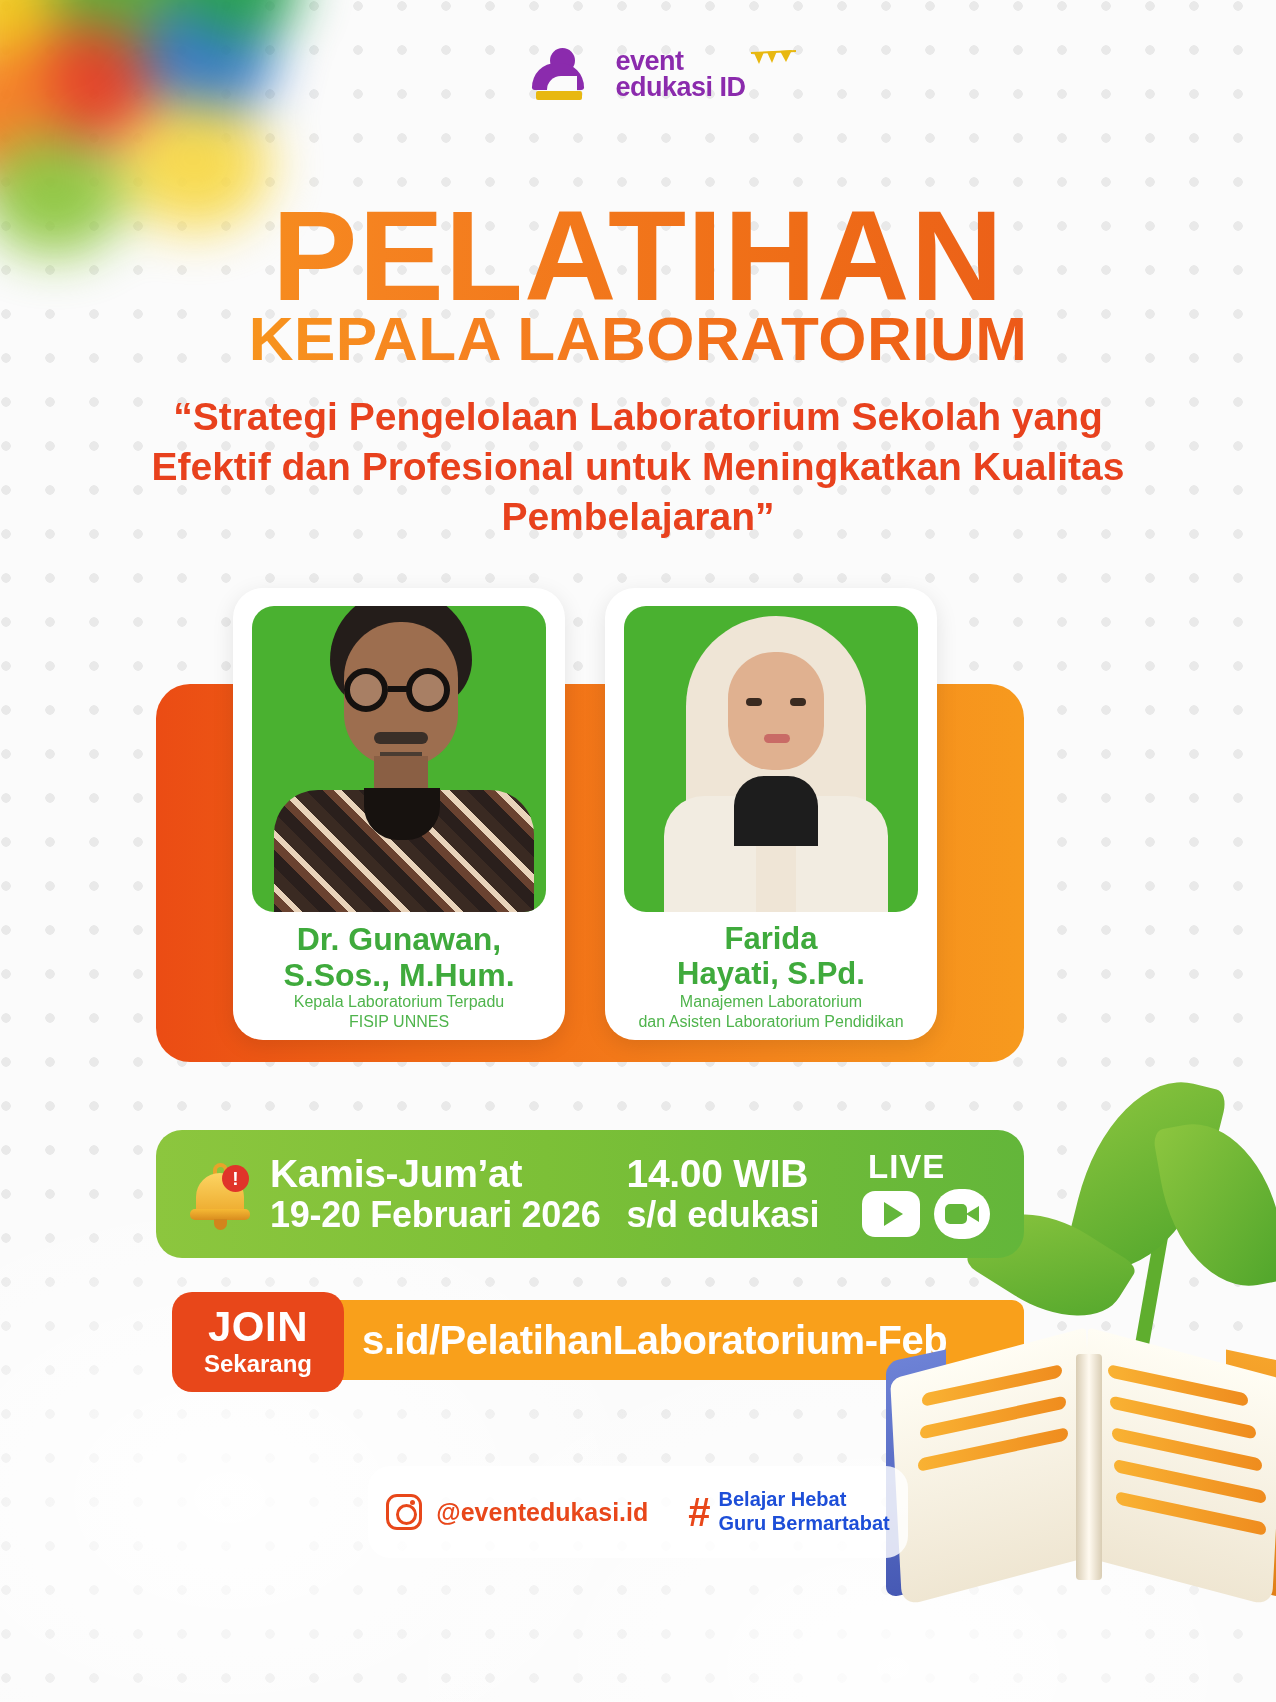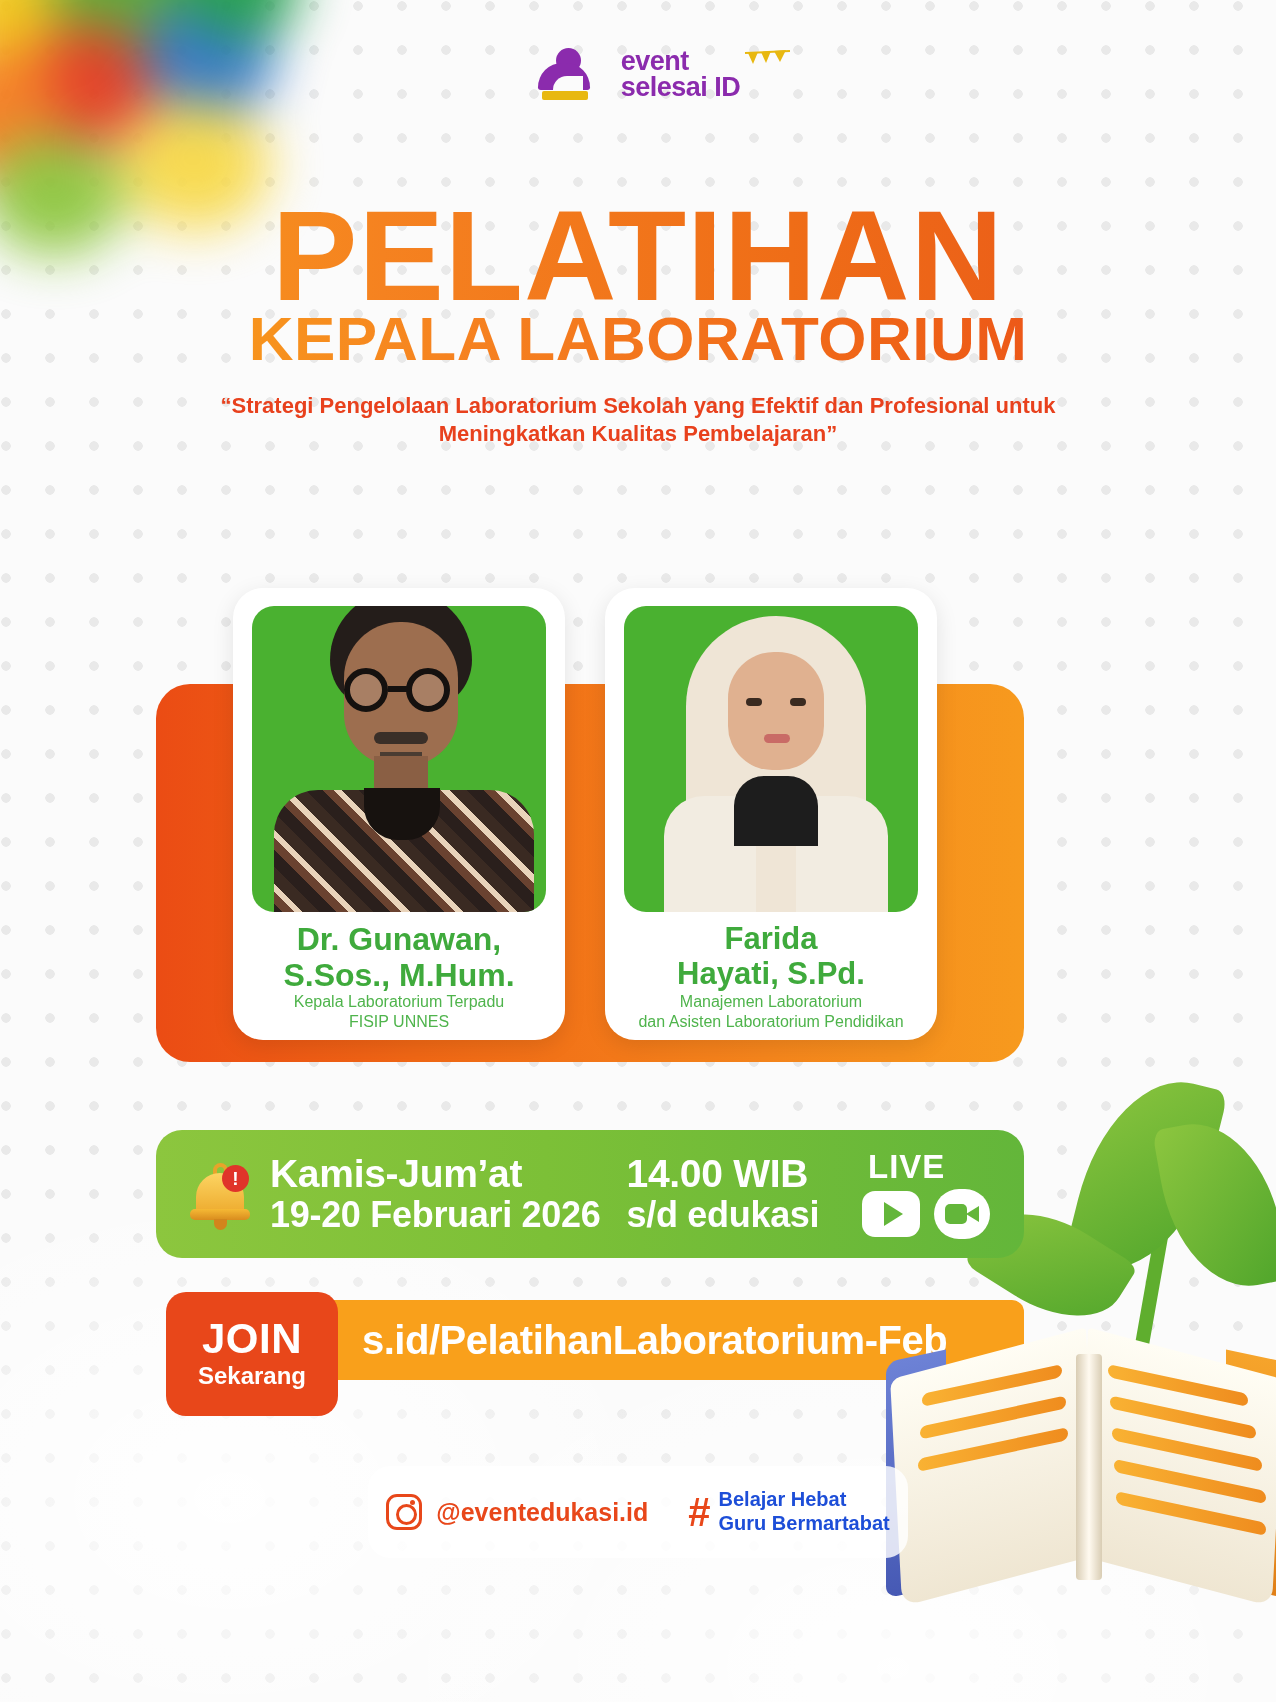--- a/index.html
+++ b/index.html
@@ -106,21 +106,21 @@
     font-size: 62px; font-weight: 700; letter-spacing: .5px;
     line-height: 1;
     background: linear-gradient(90deg, #f9a91b 0%, #f68320 35%, #ef6317 70%, #e8451b 100%);
     -webkit-background-clip: text; background-clip: text;
     -webkit-text-fill-color: transparent; color: transparent;
   }
   .tagline {
     position: absolute; left: 150px; right: 150px; top: 392px;
     text-align: center;
     color: #e8411d;
-    font-size: 22px; font-weight: 700; line-height: 1.28;
+    font-size: 39px; font-weight: 700; line-height: 1.28;
   }
 
   
   .speaker-band {
     position: absolute; left: 156px; top: 684px;
     width: 868px; height: 378px;
     border-radius: 34px;
     background: linear-gradient(90deg, #eb4c14 0%, #f06715 30%, #f5851c 70%, #f79a1e 100%);
   }
   .cards { position: absolute; left: 0; right: 0; top: 588px; height: 480px; }
@@ -263,22 +263,22 @@
   .join-url {
     position: absolute; left: 150px; top: 8px;
     width: 718px; height: 80px;
     background: #f9a01b;
     border-radius: 12px;
     display: flex; align-items: center;
     padding-left: 56px;
     color: #ffffff; font-size: 40px; font-weight: 700; letter-spacing: -.5px;
   }
   .join-badge {
-    position: absolute; left: 10px; top: 0;
-    width: 172px; height: 124px;
+    position: absolute; left: 16px; top: 0;
+    width: 172px; height: 100px;
     background: #e8471a;
     border-radius: 20px;
     display: flex; flex-direction: column;
     align-items: center; justify-content: center;
     color: #ffffff;
   }
   .join-badge .jb1 { font-size: 42px; font-weight: 800; line-height: 1; letter-spacing: .5px; }
   .join-badge .jb2 { font-size: 24px; font-weight: 700; line-height: 1.2; margin-top: 2px; }
 
   
@@ -369,21 +369,21 @@
 
   <div class="logo">
     <div class="logo-mark">
       <div class="lm-head"></div>
       <div class="lm-body"></div>
       <div class="lm-notch"></div>
       <div class="lm-base"></div>
     </div>
     <div class="logo-text">
       <div class="logo-l1">event</div>
-      <div class="logo-l2">selesai ID</div>
+      <div class="logo-l2">edukasi ID</div>
       <svg class="bunting" viewBox="0 0 48 18">
         <path d="M1 3 L46 1" stroke="#e8b810" stroke-width="2" fill="none"></path>
         <polygon points="4,3 14,2 9,14" fill="#e8b810"></polygon>
         <polygon points="17,2 27,1 22,13" fill="#e8b810"></polygon>
         <polygon points="30,1 42,0 36,12" fill="#e8b810"></polygon>
       </svg>
     </div>
   </div>
 
   <div class="title-main">PELATIHAN</div>

